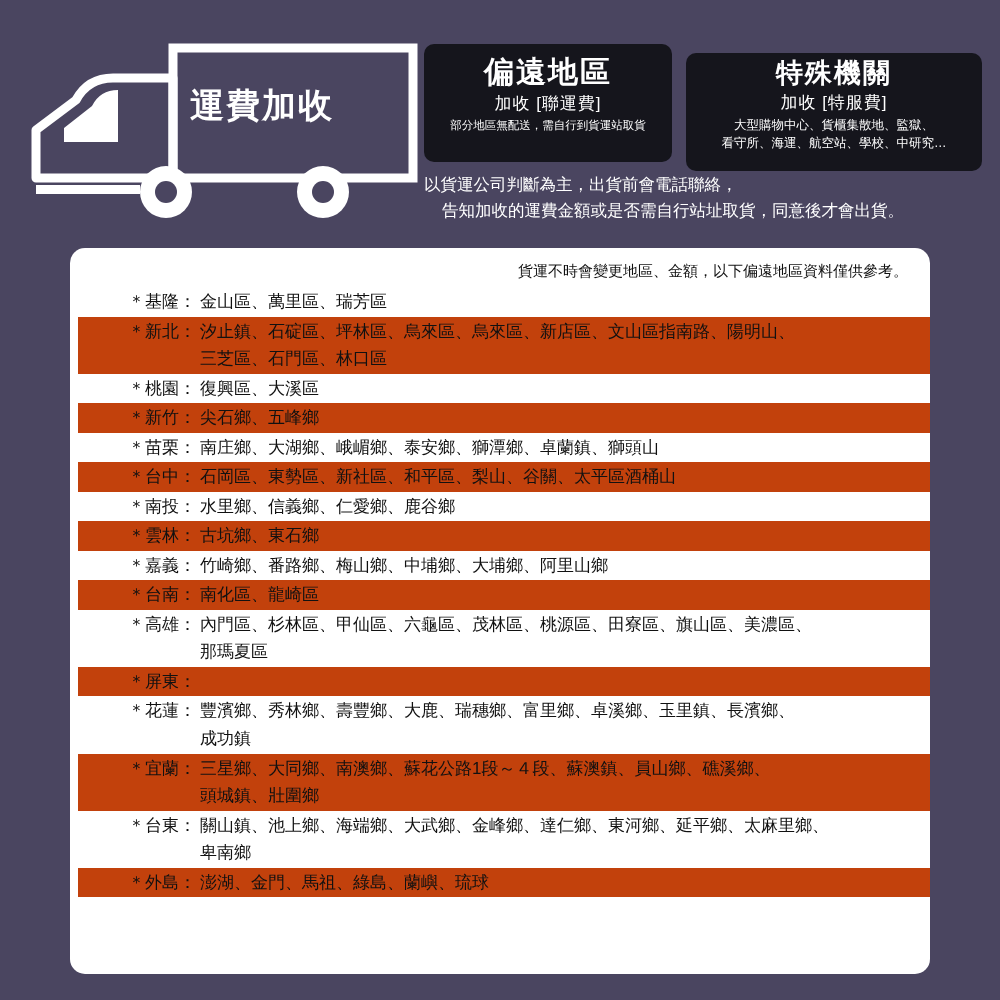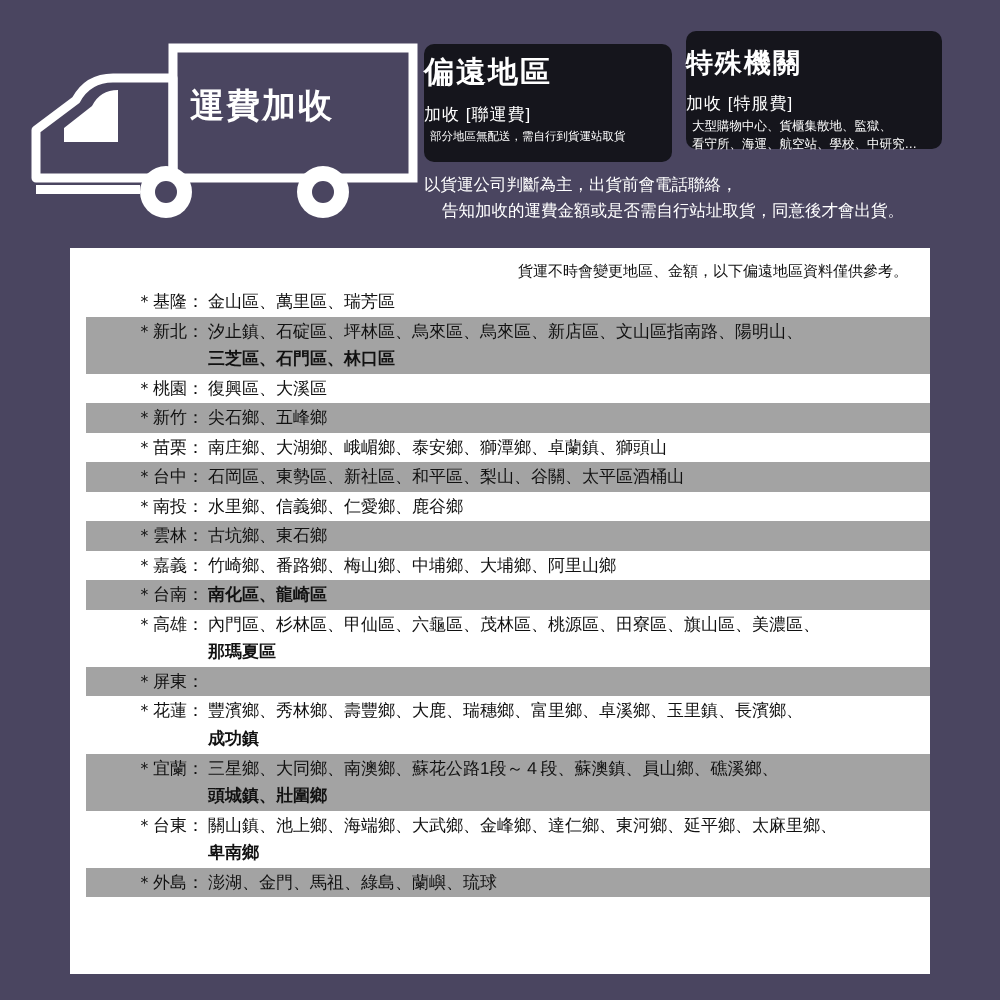--- a/index.html
+++ b/index.html
@@ -44,49 +44,49 @@
     color: #ffffff;
     letter-spacing: 2px;
     line-height: 1;
   }
 
   .box {
     position: absolute;
     background: #15151c;
     border-radius: 10px;
     color: #ffffff;
-    text-align: left;
+    text-align: center;
     box-sizing: border-box;
   }
   .box-remote {
     left: 424px;
     top: 44px;
     width: 248px;
     height: 118px;
     padding-top: 10px;
   }
   .box-special {
     left: 686px;
-    top: 31px;
-    width: 256px;
+    top: 53px;
+    width: 296px;
     height: 118px;
-    padding-top: 16px;
+    padding-top: 4px;
   }
   .box-h1 {
     font-size: 30px;
     font-weight: bold;
     letter-spacing: 2px;
     line-height: 1.2;
   }
   .box-h1.smaller {
     font-size: 27px;
   }
   .box-h2 {
     font-size: 17px;
-    margin-top: 13px;
+    margin-top: 2px;
     letter-spacing: 1px;
   }
   .box-note {
     font-size: 11.5px;
     margin-top: 3px;
     line-height: 1.35;
     padding: 0 6px;
   }
   .box-note.tight {
     font-size: 12.5px;
@@ -107,23 +107,23 @@
   }
 
   
   .card {
     position: absolute;
     left: 70px;
     top: 248px;
     width: 860px;
     height: 726px;
     background: #ffffff;
-    border-radius: 0;
-    box-sizing: border-box;
-    padding: 8px 0 0 16px;
+    border-radius: 15px;
+    box-sizing: border-box;
+    padding: 8px 0 0 8px;
     overflow: hidden;
   }
   .card-note {
     text-align: right;
     font-size: 15px;
     color: #111111;
     padding: 6px 22px 6px 0;
   }
   .rows {
     display: block;
@@ -131,36 +131,35 @@
   .row {
     display: flex;
     align-items: flex-start;
     font-size: 17px;
     color: #111111;
     line-height: 1.62;
     padding: 1px 10px 1px 0;
     box-sizing: border-box;
   }
   .row.alt {
-    background: #a3a3a3;
+    background: #c2410c;
   }
   .row .label {
     flex: 0 0 auto;
     width: 118px;
     text-align: right;
     padding-right: 2px;
     white-space: nowrap;
   }
   .row .value {
     flex: 1 1 auto;
     padding-left: 2px;
   }
   .row .value .line2 {
     display: block;
-    font-weight: bold;
   }
 </style>
 </head>
 <body>
 
 <div class="page">
 
   <div class="header">
 
     <svg class="truck" viewBox="0 0 400 200">

